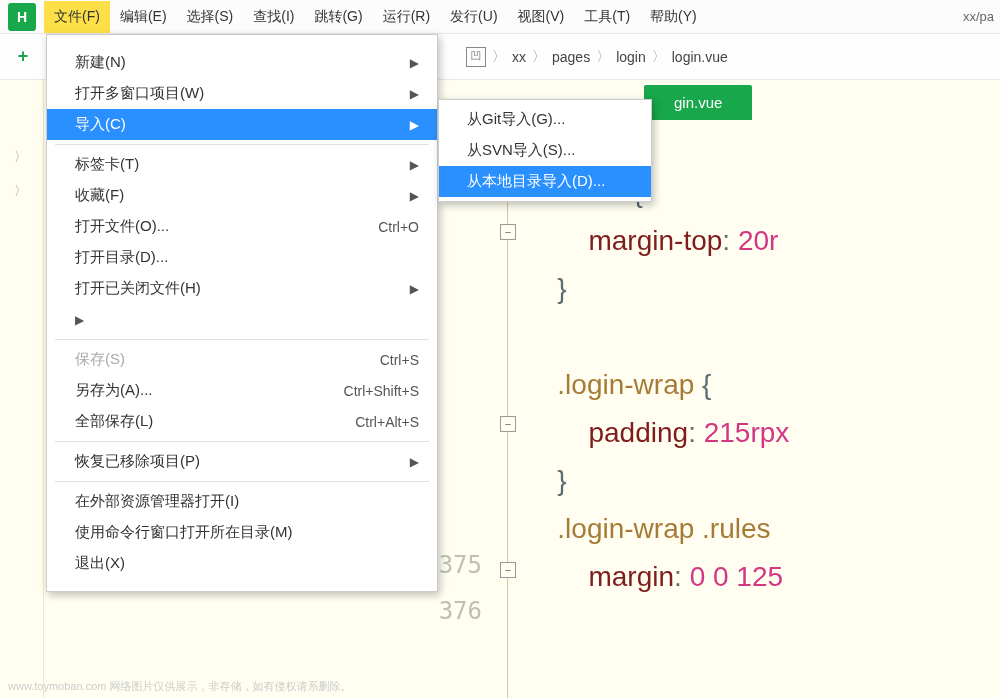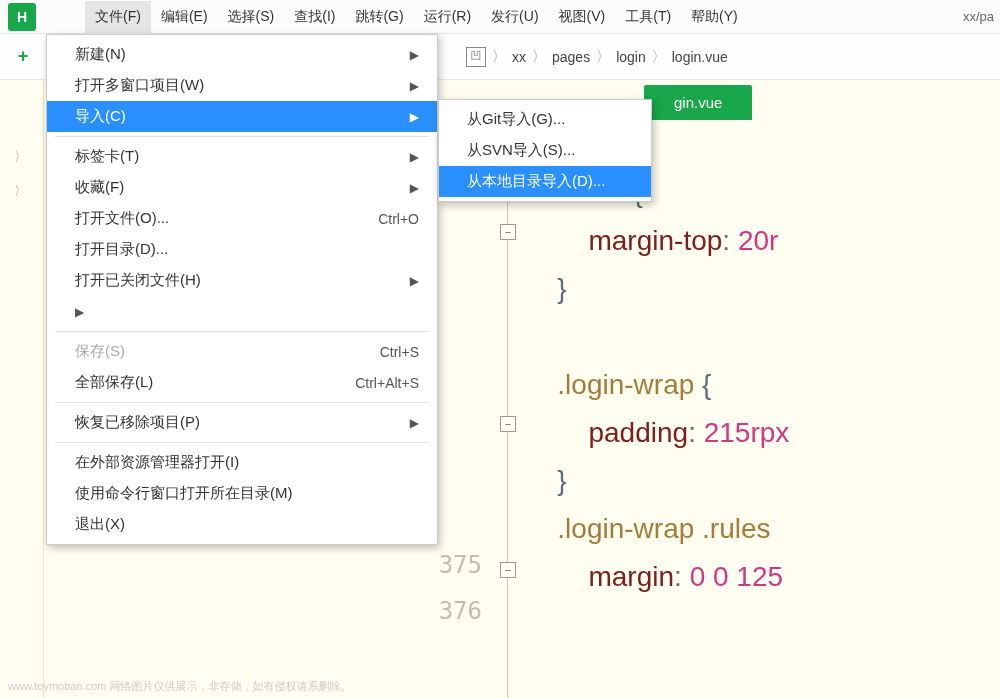--- a/index.html
+++ b/index.html
@@ -1,21 +1,21 @@
 <!DOCTYPE html>
 <html><head>
 <meta charset="utf-8">
 <style>
 * { margin: 0; padding: 0; box-sizing: border-box; font-family: "Microsoft YaHei", "PingFang SC", sans-serif; }
 body { width: 1000px; height: 698px; overflow: hidden; background: #fff; position: relative; }
 
 .menubar { height: 34px; background: #fcfcfc; display: flex; align-items: center; border-bottom: 1px solid #e8e8e8; }
 .logo { width: 28px; height: 28px; margin: 0 8px; background: #18a74a; border-radius: 3px; display: flex; align-items: center; justify-content: center; color: #fff; font-weight: bold; font-size: 14px; }
 .menu-item { padding: 7px 10px; font-size: 14px; color: #333; cursor: default; }
-.menu-item.active { background: #e5e5e5; margin-left: 41px; }
+.menu-item.active { background: #fde047; }
 .menubar-right { margin-left: auto; padding-right: 6px; font-size: 13px; color: #666; }
 
 .toolbar-row { height: 46px; background: #fefefe; border-bottom: 1px solid #e8e8e8; display: flex; align-items: center; }
 .toolbar-left { width: 46px; height: 100%; display: flex; align-items: center; justify-content: center; }
 .tool-icon { width: 20px; height: 20px; display: flex; align-items: center; justify-content: center; color: #18a74a; font-size: 18px; font-weight: bold; }
 .breadcrumb { display: flex; align-items: center; gap: 6px; margin-left: 420px; font-size: 14px; color: #444; }
 .bc-box { width: 20px; height: 20px; border: 1.5px solid #888; display: flex; align-items: center; justify-content: center; font-size: 11px; color: #888; }
 .bc-sep { color: #999; }
 
 .workspace { display: flex; height: calc(100% - 80px); background: #fffef1; position: relative; }
@@ -29,21 +29,21 @@
 .code-gutter { position: absolute; left: 320px; top: 40px; bottom: 0; width: 130px; text-align: right; }
 .code-gutter .ln { height: 46px; line-height: 46px; font-size: 24px; color: #c0c0b0; padding-right: 12px; font-family: Consolas, monospace; }
 .fold-col { position: absolute; left: 452px; top: 40px; bottom: 0; width: 28px; }
 .fold-col .fb { width: 16px; height: 16px; border: 1px solid #999; display: flex; align-items: center; justify-content: center; font-size: 11px; color: #666; background: #fffef1; position: absolute; left: 4px; }
 .fold-col .fline { position: absolute; left: 11px; width: 1px; background: #ccc8aa; }
 
 .code { position: absolute; left: 490px; top: 44px; font-family: Consolas, "Courier New", monospace; font-size: 28px; line-height: 46px; white-space: pre; }
 .sel { color: #a67b38; } .prop { color: #7f1d1d; } .num { color: #d33682; } .brace { color: #586e75; } .pun { color: #586e75; }
 
 
-.dropdown { position: absolute; top: 34px; left: 46px; width: 392px; background: #fff; border: 1px solid #ccc; box-shadow: 2px 3px 8px rgba(0,0,0,0.25); z-index: 100; padding: 4px 0; }
+.dropdown { position: absolute; top: 34px; left: 46px; width: 392px; background: #fff; border: 1px solid #ccc; box-shadow: 2px 3px 8px rgba(0,0,0,0.25); z-index: 100; padding: 12px 0; }
 .dd-item { display: flex; align-items: center; justify-content: space-between; padding: 5px 18px 5px 28px; font-size: 15px; color: #333; height: 31px; }
 .dd-item.hi { background: #2b90ff; color: #fff; }
 .dd-item.disabled { color: #aaa; }
 .dd-sep { height: 1px; background: #e0e0e0; margin: 4px 8px; }
 .dd-arrow { font-size: 12px; color: #555; }
 .dd-item.hi .dd-arrow { color: #fff; }
 .dd-short { color: #555; font-size: 14px; }
 
 .submenu { position: absolute; top: 99px; left: 438px; width: 214px; background: #fff; border: 1px solid #ccc; box-shadow: 2px 3px 8px rgba(0,0,0,0.25); z-index: 101; padding: 4px 0; }
 .sm-item { padding: 5px 18px 5px 28px; font-size: 15px; color: #333; height: 31px; display: flex; align-items: center; }
@@ -164,20 +164,24 @@
     </div>
     <div class="dd-item">
       <span class="dd-arrow">▶</span>
     </div>
     <div class="dd-sep"></div>
     <div class="dd-item disabled">
       <span>保存(S)</span>
       <span class="dd-short">Ctrl+S</span>
     </div>
     <div class="dd-item">
+      <span>另存为(A)...</span>
+      <span class="dd-short">Ctrl+Shift+S</span>
+    </div>
+    <div class="dd-item">
       <span>全部保存(L)</span>
       <span class="dd-short">Ctrl+Alt+S</span>
     </div>
     <div class="dd-sep"></div>
     <div class="dd-item">
       <span>恢复已移除项目(P)</span>
       <span class="dd-arrow">▶</span>
     </div>
     <div class="dd-sep"></div>
     <div class="dd-item">

